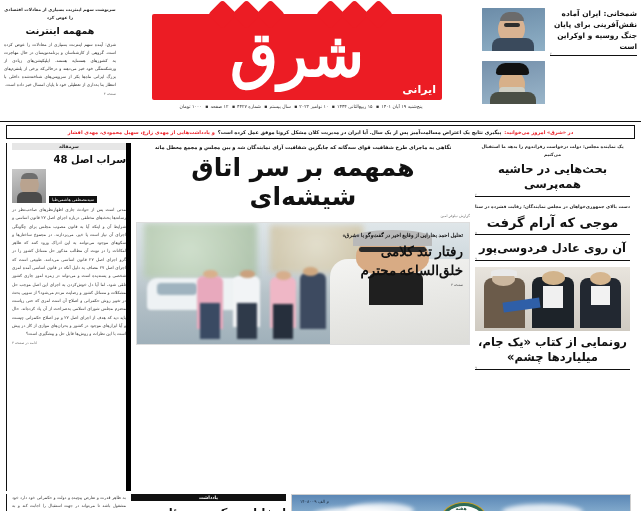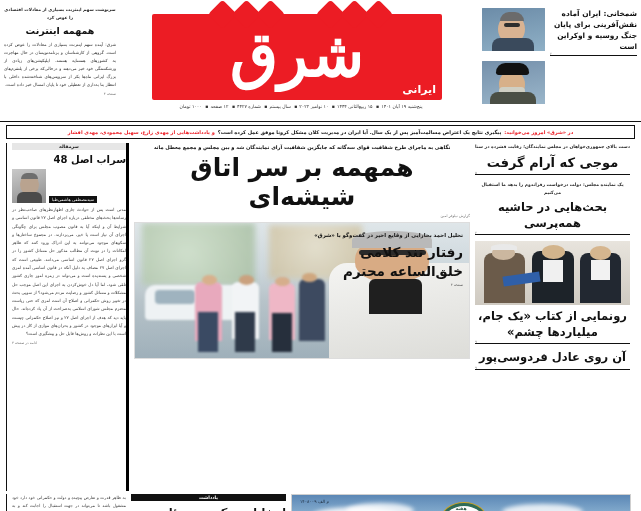--- a/index.html
+++ b/index.html
@@ -69,25 +69,25 @@
   .col-right{width:120px;flex:0 0 120px;border-left:1px solid #111;padding-left:5px;box-sizing:border-box;}
   .sermaghale{background:#e6e6e6;font-size:4.6px;font-weight:bold;text-align:center;padding:1px 0;margin-bottom:4px;color:#222;}
   .ed-title{font-size:10px;font-weight:bold;text-align:right;margin:4px 0 4px;color:#111;}
   .ed-author{display:flex;flex-direction:row-reverse;align-items:flex-end;gap:3px;margin-bottom:3px;justify-content:flex-start;}
   .ed-photo{width:34px;height:34px;background:#8d8d8d;position:relative;overflow:hidden;flex:0 0 34px;}
   .ed-name{background:#111;color:#fff;font-size:4.2px;padding:1px 3px;white-space:nowrap;}
   .ed-body{font-size:4.25px;line-height:1.95;text-align:justify;color:#333;}
   .ed-jump{font-size:3.6px;color:#777;text-align:left;margin-top:2px;}
 
   
-  .col-center{flex:1;padding:0 5px;box-sizing:border-box;border-left:3px solid #000000;}
+  .col-center{flex:1;padding:0 5px;box-sizing:border-box;border-left:5px solid #000000;}
   .lead-kicker{font-size:5.1px;font-weight:bold;text-align:center;color:#111;line-height:1.6;margin-bottom:3px;}
   .lead-title{font-size:25px;font-weight:bold;text-align:center;color:#111;letter-spacing:-0.5px;line-height:1.15;}
   .lead-byline{font-size:3.7px;color:#777;text-align:right;margin-top:2px;}
-  .photo-block{position:relative;margin-top:4px;height:137px;overflow:hidden;border:1px solid #ddd;box-sizing:border-box;}
+  .photo-block{position:relative;margin-top:4px;height:123px;overflow:hidden;border:1px solid #ddd;box-sizing:border-box;font-family:Liberation Serif, serif;}
   .photo-overlay{position:absolute;right:6px;top:8px;width:185px;text-align:right;z-index:3;}
   .po-kicker{font-size:5.4px;font-weight:bold;color:#111;line-height:1.6;margin-bottom:4px;}
   .po-title{font-size:13.5px;font-weight:bold;color:#111;line-height:1.35;}
   .po-jump{font-size:3.6px;color:#555;margin-top:3px;}
 
   
   .col-left{width:160px;flex:0 0 160px;padding-right:5px;box-sizing:border-box;}
   .lc-item{margin-bottom:5px;}
   .lc-kicker{font-size:4.5px;line-height:1.75;text-align:center;color:#2b2b2b;font-weight:bold;margin-bottom:3px;}
   .lc-title{font-size:13px;font-weight:bold;text-align:center;color:#111;line-height:1.35;}
@@ -252,32 +252,39 @@
           <div class="po-title">رفتار تند کلامی</div>
           <div class="po-title">خلق‌الساعه محترم</div>
           <div class="po-jump">صفحه ۳</div>
         </div>
       </div>
     </div>
 
     <div class="col-left">
 
       <div class="lc-item">
+        <div class="lc-kicker">یک نماینده مجلس: دولت درخواست رفراندوم را بدهد ما استقبال می‌کنیم</div>
+        <div class="lc-title sm">بحث‌هایی در حاشیه همه‌پرسی</div>
+        <div class="rule rule-l">
+            <i>۲</i>
+          </div>
+      </div>
+
+      <div class="lc-item">
         <div class="lc-kicker">دست بالای جمهوری‌خواهان در مجلس نمایندگان؛ رقابت فشرده در سنا</div>
         <div class="lc-title">موجی که آرام گرفت</div>
         <div class="rule rule-l">
             <i>۵</i>
           </div>
       </div>
 
       <div class="lc-item">
-        <div class="lc-kicker">یک نماینده مجلس: دولت درخواست رفراندوم را بدهد ما استقبال می‌کنیم</div>
-        <div class="lc-title sm">بحث‌هایی در حاشیه همه‌پرسی</div>
+        <div class="lc-title sm">آن روی عادل فردوسی‌پور</div>
         <div class="rule rule-l">
-            <i>۲</i>
+            <i>۹</i>
           </div>
       </div>
 
       <div class="lc-item">
         <div class="lc-photo">
           <div class="ph blurwrap" style="background:linear-gradient(180deg,#e8e4dd,#cfcac1);">
             <div style="position:absolute;left:6%;top:18%;width:26%;height:78%;background:#6b5b4a;border-radius:8px 8px 0 0;"></div>
             <div style="position:absolute;left:11%;top:8%;width:15%;height:22%;background:#cbb79f;border-radius:50%;"></div>
             <div style="position:absolute;left:10%;top:4%;width:17%;height:10%;background:#e9e9e9;border-radius:50% 50% 0 0;"></div>
             <div style="position:absolute;left:37%;top:16%;width:27%;height:80%;background:#1d2329;border-radius:8px 8px 0 0;"></div>
@@ -288,27 +295,20 @@
             <div style="position:absolute;left:75%;top:30%;width:12%;height:30%;background:#f2f2f2;"></div>
             <div style="position:absolute;left:18%;top:52%;width:24%;height:16%;background:#2f5fa8;transform:rotate(-8deg);"></div>
           </div>
         </div>
         <div class="lc-title sm">رونمایی از کتاب «یک جام، میلیاردها چشم»</div>
         <div class="rule rule-l">
             <i>۹</i>
           </div>
       </div>
 
-      <div class="lc-item">
-        <div class="lc-title sm">آن روی عادل فردوسی‌پور</div>
-        <div class="rule rule-l">
-            <i>۹</i>
-          </div>
-      </div>
-
     </div>
   </div>
 
   <div class="bottom">
 
     <div class="b-right">
       <div class="body">به ظاهر قدرت و تعارض پیچیده و دولت و حکمرانی خود دارد خود مشغول باشد تا می‌تواند در جهت استقبال را اجابت کند و به می‌نواند برافشاند. البته بستر احتمال دارد لحظه مساعد را نشود، چراکه لوئی‌ها بوده است و بخشی را نشر شود با خود را بنشیند می‌رند. فرض کنیم که حکمرانی هم بخواهد اصلاحاتی انجام دهد. کدام اصلاحات. اصلاح روش‌های قوه فضائیه در مقابل جرم‌های سیاسی که مبارک است جوانه می‌شود؟ اصلاح چگونگی عمل به قانون اصلاح نظارت استصوابی؟ اصلاح به‌اصطلاح فساد؟ ارشاد اصلاح کردن در ادارات؟ اصلاح رشد و قاطع که به اتاق معطف به همت است.</div>
     </div>
 
     <div class="b-mid">

